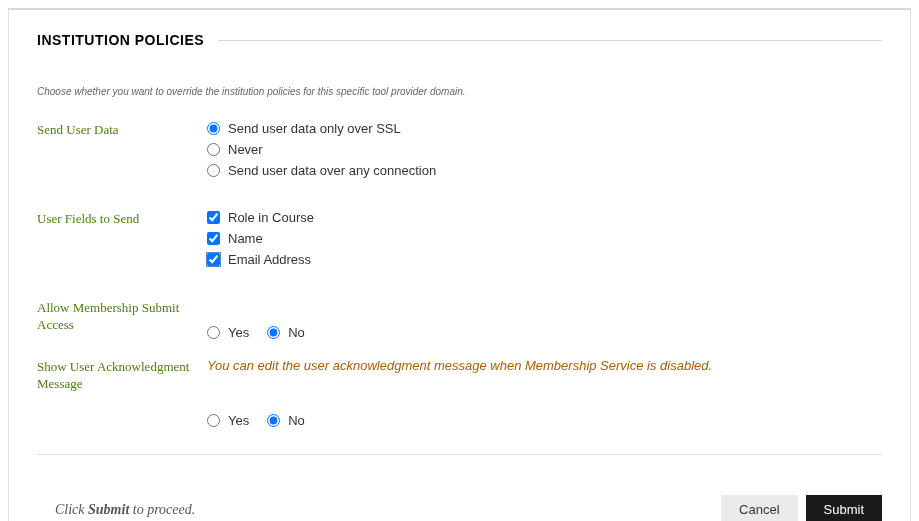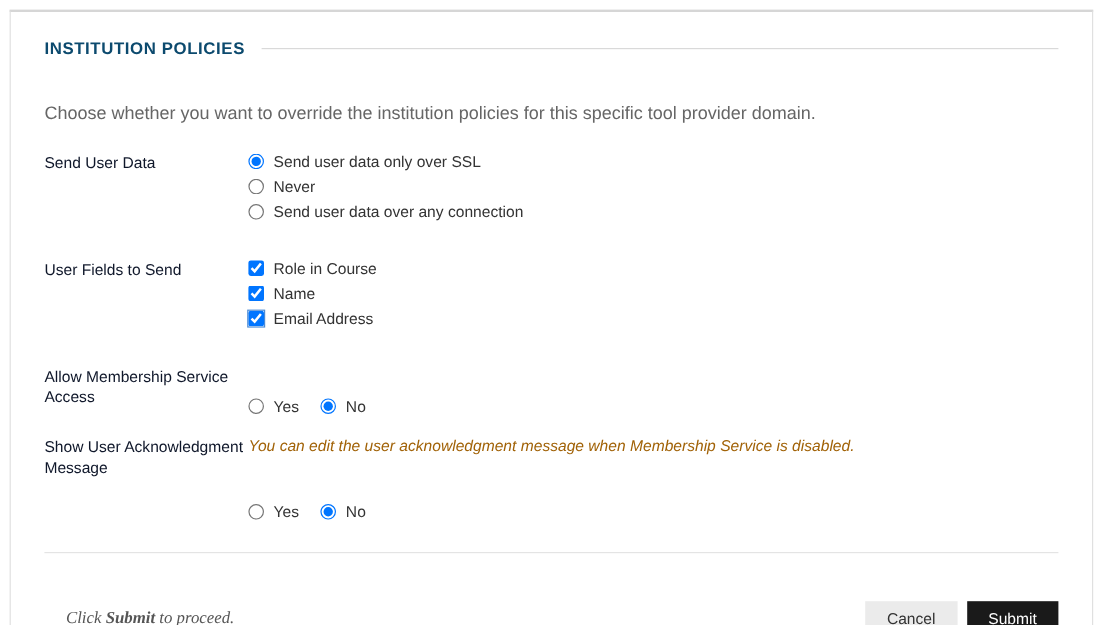--- a/index.html
+++ b/index.html
@@ -20,47 +20,49 @@
       background: #fff;
     }
     .section-header {
       display: flex;
       align-items: center;
       margin-bottom: 38px;
     }
     .section-title {
       font-size: 14px;
       font-weight: bold;
-      color: #0c4a6e;
+      color: #000000;
       letter-spacing: 0.5px;
       white-space: nowrap;
       padding-right: 14px;
     }
     .section-rule {
       flex: 1;
       height: 1px;
       background: #d9d9d9;
     }
     .intro {
+      font-style: italic;
       color: #666;
       margin-bottom: 24px;
-      font-size: 15px;
+      font-size: 10px;
     }
     .field-row {
       display: flex;
       align-items: flex-start;
       margin-bottom: 26px;
     }
     .field-label {
       width: 170px;
       flex-shrink: 0;
-      color: #0f172a;
+      color: #4d7c0f;
       font-size: 13px;
       padding-top: 1px;
       line-height: 1.3;
+      font-family: Liberation Serif, serif;
     }
     .field-controls {
       flex: 1;
     }
     .opt {
       display: flex;
       align-items: center;
       margin-bottom: 6px;
       font-size: 13px;
       color: #333;
@@ -166,21 +168,21 @@
         <span>Name</span>
       </label>
       <label class="opt">
         <input type="checkbox" checked="" class="highlighted" style="">
         <span>Email Address</span>
       </label>
     </div>
   </div>
 
   <div class="field-row" style="margin-bottom:18px;">
-    <div class="field-label">Allow Membership Service Access</div>
+    <div class="field-label">Allow Membership Submit Access</div>
     <div class="field-controls">
       <div class="opt-inline">
         <label class="opt">
           <input type="radio" name="mem" style="">
           <span>Yes</span>
         </label>
         <label class="opt">
           <input type="radio" name="mem" checked="" style="">
           <span>No</span>
         </label>

